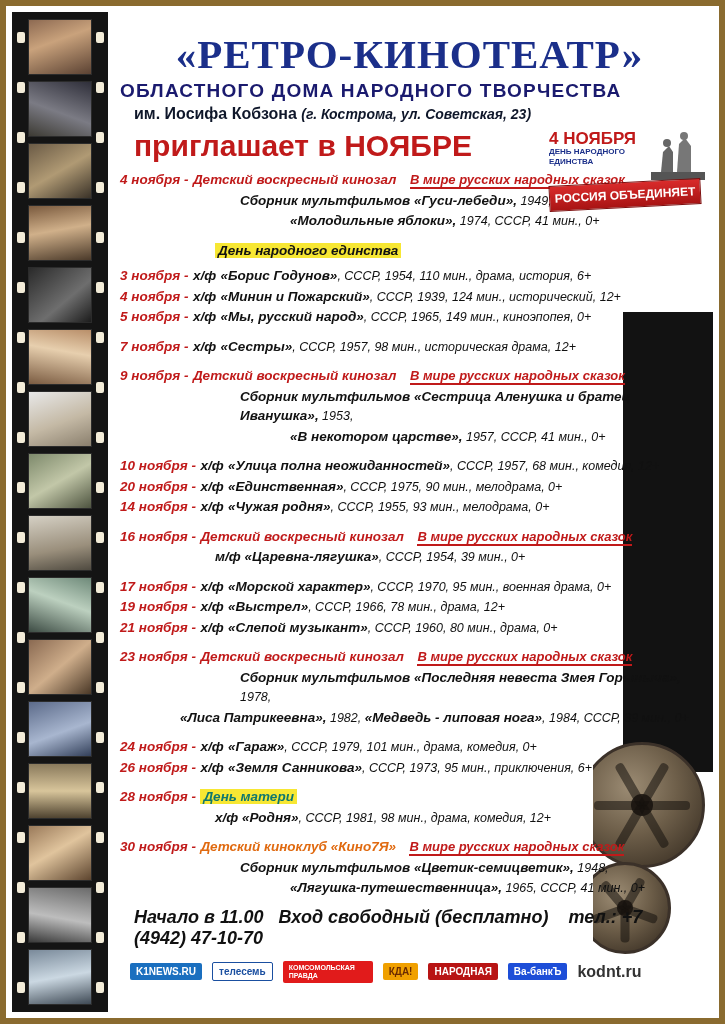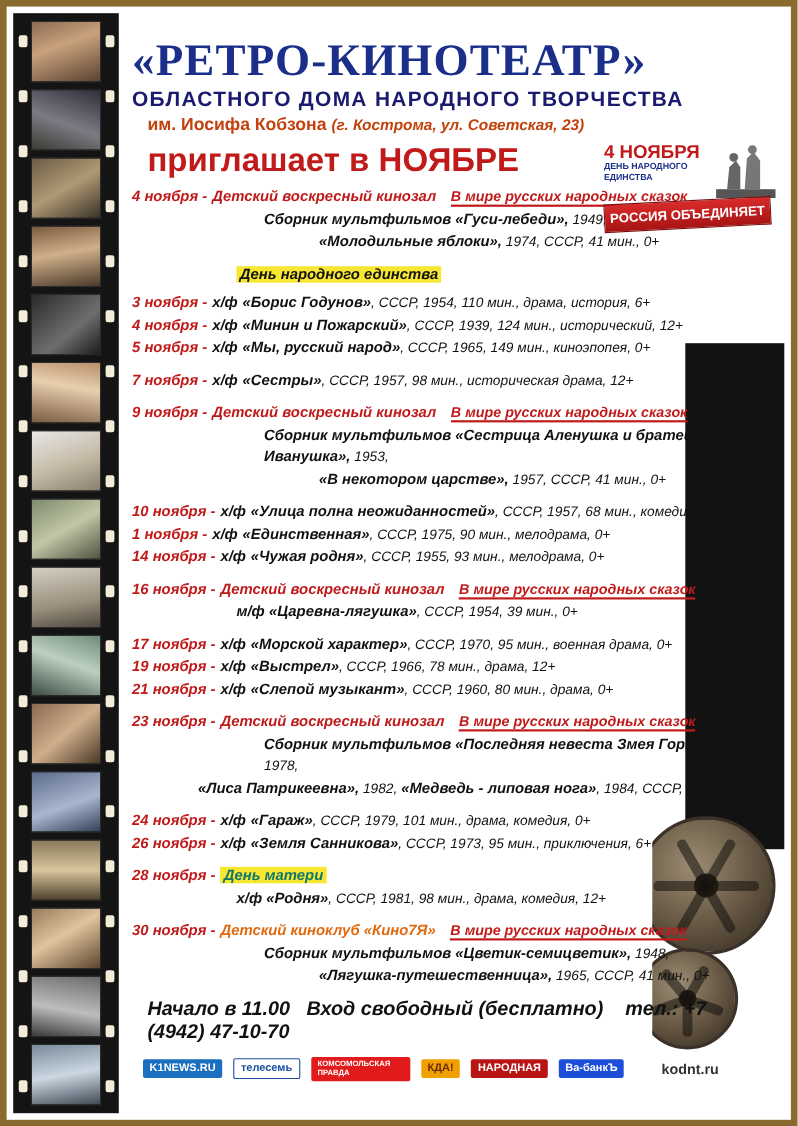--- a/index.html
+++ b/index.html
@@ -57,42 +57,42 @@
   }
   .reel .hub{position:absolute;left:50%;top:50%;width:18%;height:18%;margin-left:-9%;margin-top:-9%;background:#2a231b;border-radius:50%;}
   .reel .spoke{position:absolute;left:50%;top:50%;width:40%;height:9px;margin-top:-4.5px;background:rgba(20,16,12,.55);transform-origin:0 50%;border-radius:4px;}
   
   .content{
     position:absolute;left:104px;right:6px;top:6px;bottom:6px;
     padding:10px 14px 8px 10px;
     box-sizing:border-box;
   }
   .title{
-    text-align:left;
+    text-align:center;
     font-family:"Liberation Serif", serif;
     font-weight:bold;
     color:#1b2f8a;
     font-size:41px;
     letter-spacing:1px;
     margin:8px 0 0 0;
     white-space:nowrap;
   }
   .subtitle{
     text-align:left;
     font-family:"Liberation Sans", sans-serif;
     font-weight:bold;
     color:#1a1a6e;
     font-size:19px;
     letter-spacing:1.2px;
     margin:2px 0 3px 0;
   }
   .subtitle2{
     font-family:"Liberation Sans", sans-serif;
     font-weight:bold;
-    color:#c2410c;
+    color:#0f172a;
     font-size:16px;
     margin:2px 0 0 14px;
   }
   .subtitle2 .addr{font-weight:bold;font-style:italic;font-size:14px;}
   .invite{
     color:#c01a1a;
     font-family:"Liberation Sans", sans-serif;
     font-weight:bold;
     font-size:30px;
     margin:6px 0 4px 14px;
@@ -150,21 +150,21 @@
   .logo{
     font-size:10px;font-weight:bold;color:#fff;
     padding:3px 6px;border-radius:2px;white-space:nowrap;
   }
   .logo.k1{background:#1a6fbf;}
   .logo.ts{background:#ffffff;color:#1a4fa0;border:1px solid #1a4fa0;}
   .logo.kp{background:#e11b1b;}
   .logo.kda{background:#f0a000;color:#6b2b00;}
   .logo.nar{background:#b81414;}
   .logo.vb{background:#1d4ed8;}
-  .site{font-size:13px;font-weight:bold;color:#333;font-style:normal;margin-left:24px;}
+  .site{font-size:16px;font-weight:bold;color:#333;font-style:normal;margin-left:0;}
 </style>
 </head>
 <body>
 
 <div class="poster">
 
   <div class="filmstrip">
     <div class="perf-col left">
       <div class="perf"></div>
         <div class="perf"></div>
@@ -370,21 +370,21 @@
 
       <div class="sp"></div>
 
       <div class="row">
         <span class="date">10 ноября -</span>
         <span class="film">х/ф</span>
         <span class="film">«Улица полна неожиданностей»</span><span class="meta">, СССР, 1957, 68 мин., комедия, 12+</span>
       </div>
 
       <div class="row">
-        <span class="date">1 ноября -</span>
+        <span class="date">20 ноября -</span>
         <span class="film">х/ф</span>
         <span class="film">«Единственная»</span><span class="meta">, СССР, 1975, 90 мин., мелодрама, 0+</span>
       </div>
 
       <div class="row">
         <span class="date">14 ноября -</span>
         <span class="film">х/ф</span>
         <span class="film">«Чужая родня»</span><span class="meta">, СССР, 1955, 93 мин., мелодрама, 0+</span>
       </div>
 

